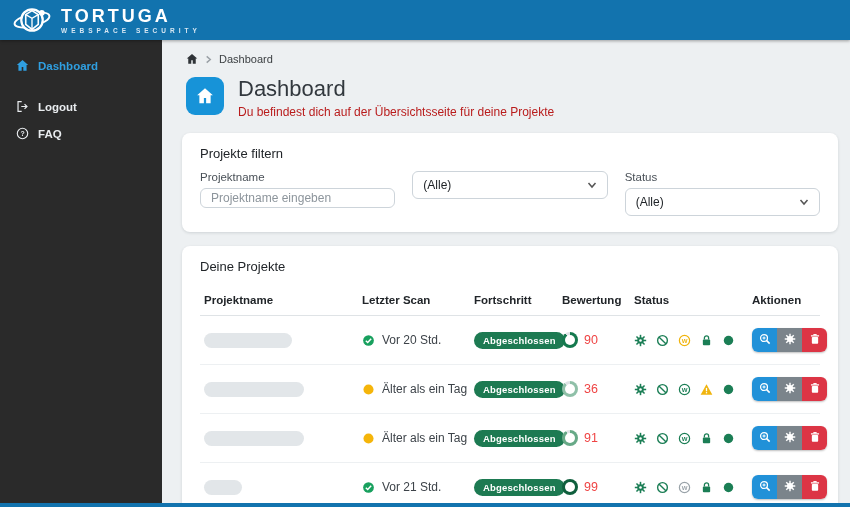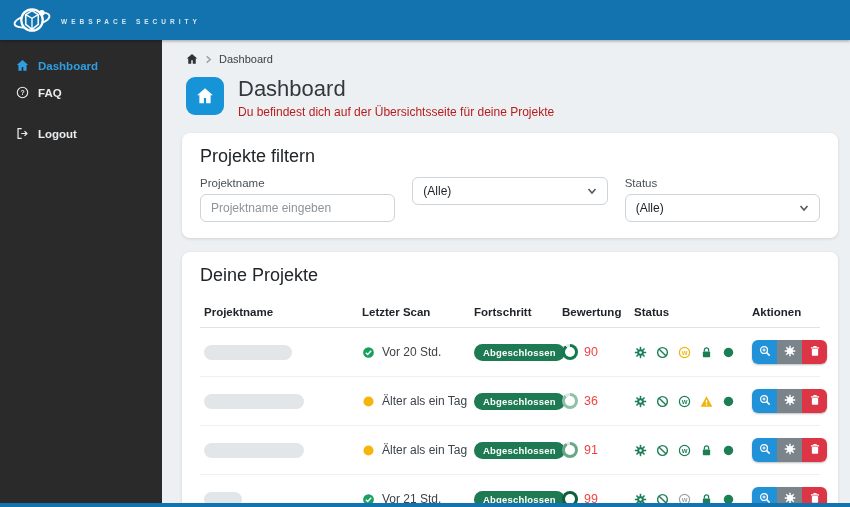--- a/index.html
+++ b/index.html
@@ -35,27 +35,27 @@
 
   .page-head { display:flex; align-items:flex-start; gap:14px; padding:8px 24px 0; }
   .page-icon { width:38px; height:38px; border-radius:9px; background:#1793d8; display:flex;
                align-items:center; justify-content:center; flex:none; }
   .page-icon svg { width:18px; height:18px; color:#fff; }
   .page-title { font-size:22px; color:#32383e; font-weight:500; line-height:24px; }
   .page-sub { font-size:12px; color:#b91c1c; margin-top:4px; }
 
   .card { background:#fff; border-radius:8px; box-shadow:0 1px 3px rgba(30,40,50,.14);
           margin:14px 12px 0 20px; padding:13px 18px 16px; }
-  .card-title { font-size:18px; color:#212529; font-weight:500; margin-bottom:10px; }
+  .card-title { font-size:13px; color:#212529; font-weight:500; margin-bottom:10px; }
 
   
   .filter-row { display:flex; gap:17px; }
   .ffield { flex:1; }
   .ffield label { display:block; font-size:11.5px; color:#495057; margin-bottom:5px; }
-  .ffield input { width:100%; height:28px; border:1px solid #cdd4da; border-radius:6px;
+  .ffield input { width:100%; height:20px; border:1px solid #cdd4da; border-radius:6px;
                   padding:0 10px; font-size:12px; color:#212529; font-family:inherit; outline:none; }
   .ffield input::placeholder { color:#8d959c; }
   .fselect { width:100%; height:28px; border:1px solid #cdd4da; border-radius:6px; background:#fff;
              display:flex; align-items:center; justify-content:space-between; padding:0 10px;
              font-size:12px; color:#212529; cursor:pointer; }
   .fselect .dchev { width:10px; height:10px; color:#555; display:inline-flex; }
 
   
   .tgrid { display:grid; grid-template-columns:158px 112px 88px 72px 118px 1fr; align-items:center; }
   .thead { padding:10px 0 9px; border-bottom:1px solid #dfe3e6; }
@@ -93,53 +93,54 @@
 <div class="topbar">
   <div class="logo">
     <svg class="logo-mark" viewBox="0 0 44 38">
       <ellipse cx="22" cy="19" rx="20" ry="7" fill="none" stroke="#fff" stroke-width="2.2" transform="rotate(-14 22 19)"></ellipse>
       <circle cx="22" cy="19" r="12" fill="#1273ae" stroke="#fff" stroke-width="2.5"></circle>
       <path d="M22 8.5 L29 13 L29 24 L22 29.5 L15 24 L15 13 Z" fill="none" stroke="#fff" stroke-width="1.8"></path>
       <path d="M15 13 L22 17 L29 13 M22 17 L22 29.5" stroke="#fff" stroke-width="1.5" fill="none"></path>
       <circle cx="33" cy="11" r="3.2" fill="#fff"></circle>
     </svg>
     <div class="logo-text">
+      <div class="brand">TORTUGA</div>
       <div class="tagline">WEBSPACE SECURITY</div>
     </div>
   </div>
 </div>
 
 <div class="frame">
 
   <nav class="sidebar" id="sidebar">
       <div class="side-item active">
         <span class="icn sicon">
           <svg viewBox="0 0 16 16">
             <path d="M8 1.2 1 7.4h2v7h4V9.8h2v4.6h4v-7h2z" fill="currentColor"></path>
           </svg>
         </span>
         <span>Dashboard</span>
       </div>
+      <div class="side-item gap-top">
+        <span class="icn sicon">
+          <svg viewBox="0 0 16 16">
+            <path d="M7 2H2.5v12H7" fill="none" stroke="currentColor" stroke-width="1.5"></path>
+            <path d="M6.5 8h6M10.5 5l3 3-3 3" fill="none" stroke="currentColor" stroke-width="1.5"></path>
+          </svg>
+        </span>
+        <span>Logout</span>
+      </div>
       <div class="side-item">
         <span class="icn sicon">
           <svg viewBox="0 0 16 16">
             <circle cx="8" cy="8" r="6.4" fill="none" stroke="currentColor" stroke-width="1.4"></circle>
             <text x="8" y="11" text-anchor="middle" font-size="8.5" font-weight="bold" fill="currentColor">?</text>
           </svg>
         </span>
         <span>FAQ</span>
-      </div>
-      <div class="side-item gap-top">
-        <span class="icn sicon">
-          <svg viewBox="0 0 16 16">
-            <path d="M7 2H2.5v12H7" fill="none" stroke="currentColor" stroke-width="1.5"></path>
-            <path d="M6.5 8h6M10.5 5l3 3-3 3" fill="none" stroke="currentColor" stroke-width="1.5"></path>
-          </svg>
-        </span>
-        <span>Logout</span>
       </div>
     </nav>
 
   <div class="main">
 
     <div class="breadcrumb">
       <span class="bicon">
         <svg viewBox="0 0 16 16">
             <path d="M8 1.2 1 7.4h2v7h4V9.8h2v4.6h4v-7h2z" fill="currentColor"></path>
           </svg>

